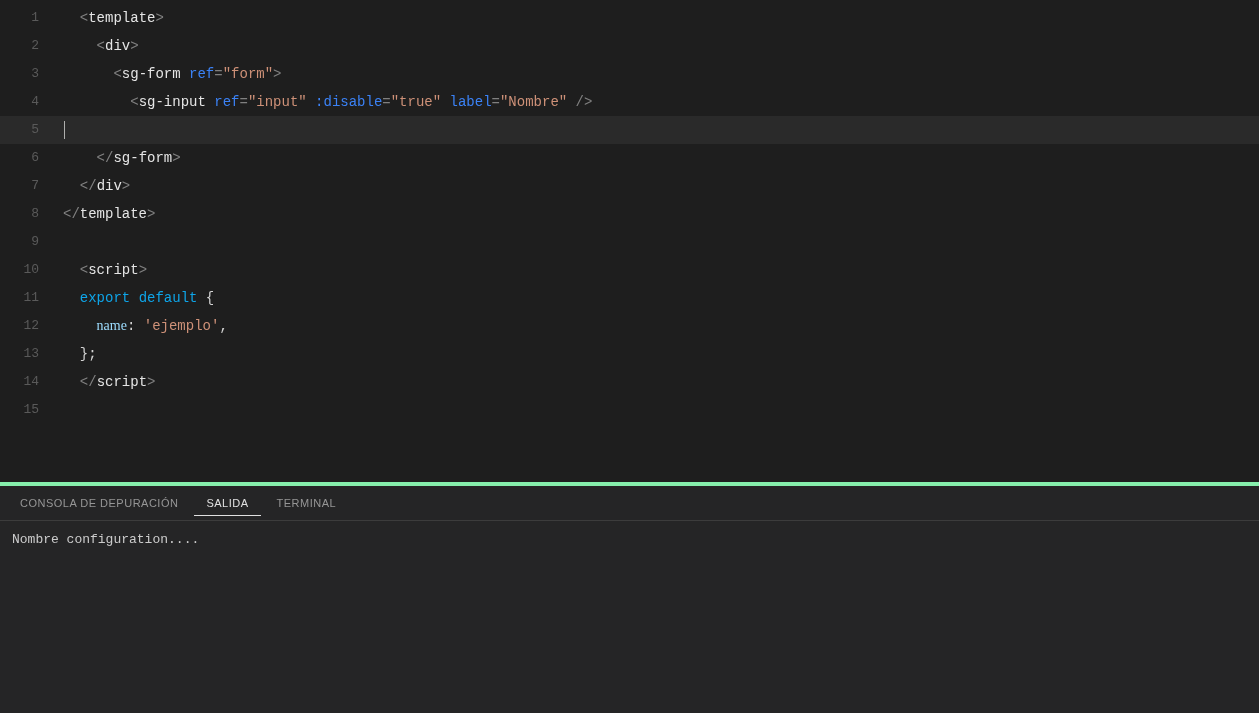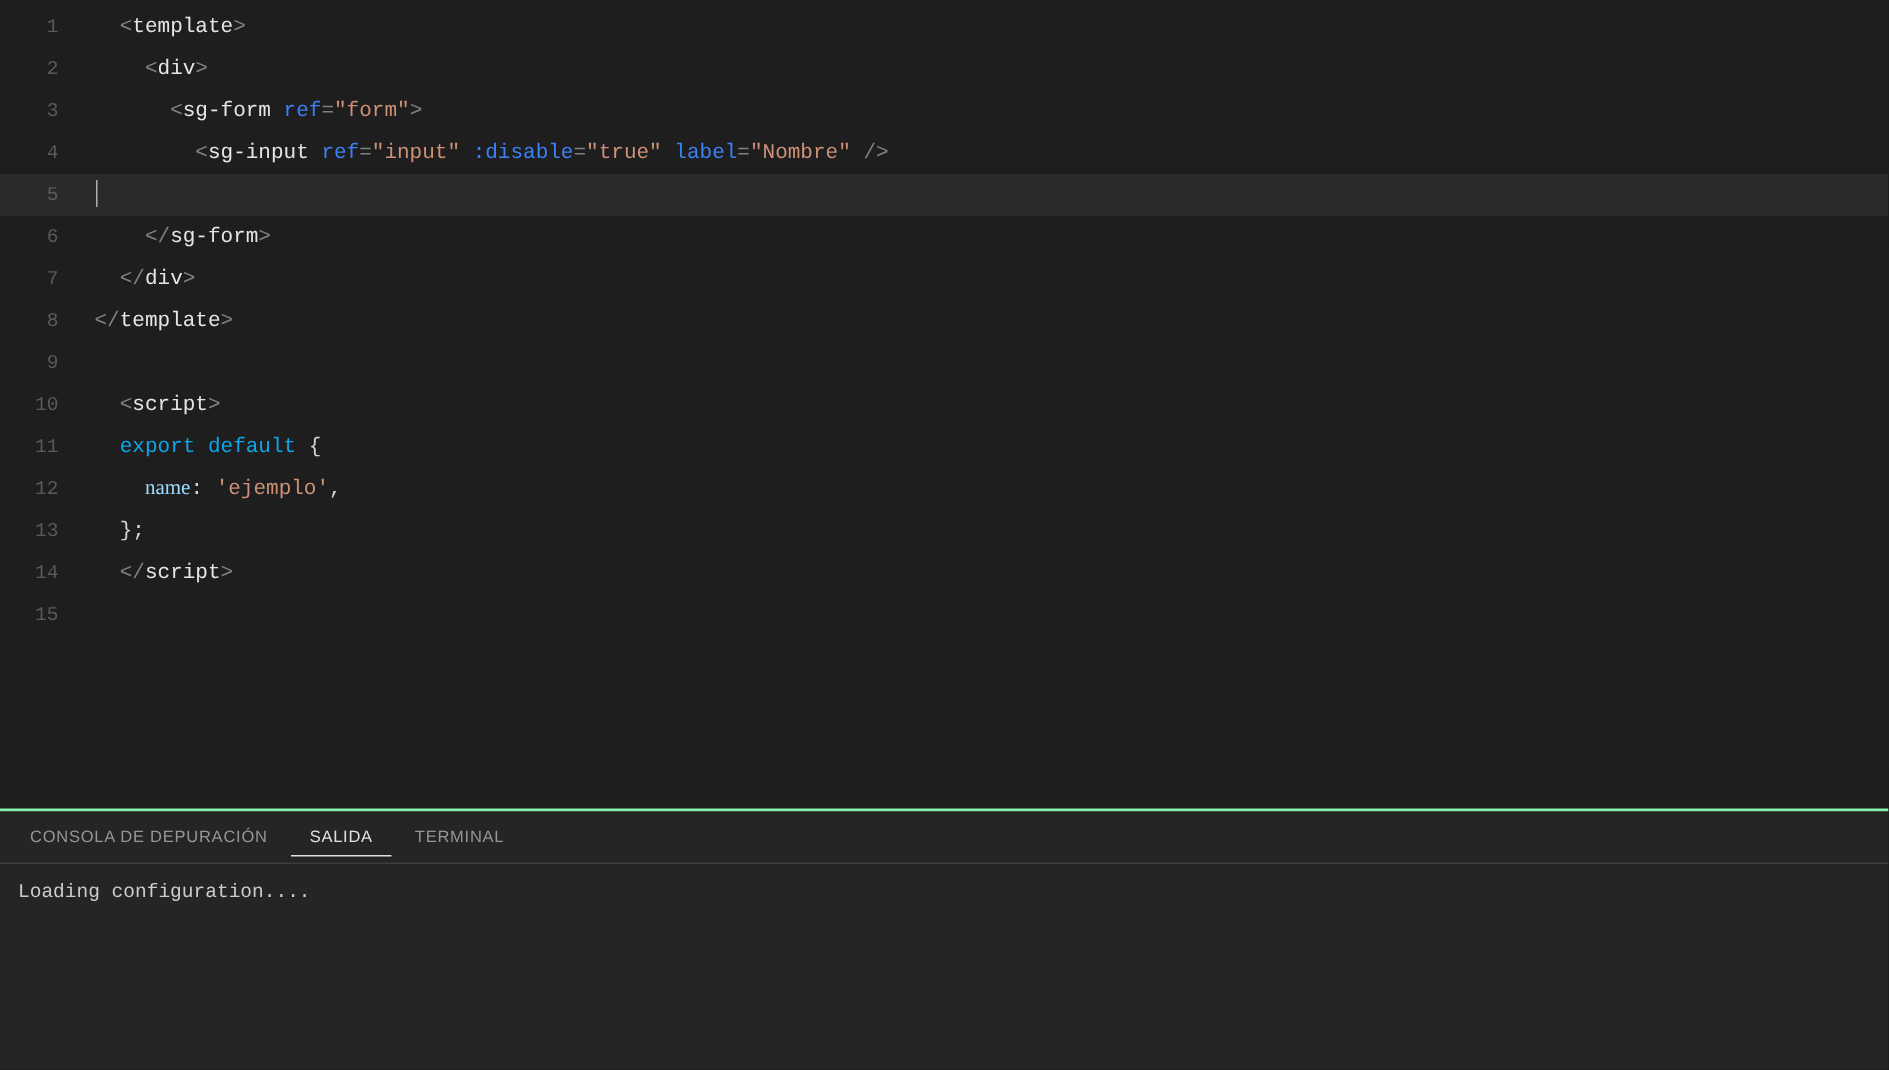--- a/index.html
+++ b/index.html
@@ -83,23 +83,23 @@
     .attr-name { color: #3b82f6; }
     .attr-value { color: #ce9178; }
     .punctuation { color: #808080; }
     .keyword { color: #0ea5e9; }
     .string { color: #ce9178; }
     .prop-name { color: #9cdcfe; font-family: Liberation Serif, serif; }
     .plain { color: #d4d4d4; }
 
     
     .bottom-panel {
-      height: 174px;
+      height: 231px;
       background-color: #252526;
-      border-top: 2px solid #86efac;
+      border-top: 4px solid #86efac;
       display: flex;
       flex-direction: column;
       justify-content: center;
     }
 
     .panel-tabs {
       display: flex;
       align-items: center;
       height: 35px;
       background-color: #252526;
@@ -216,16 +216,16 @@
 </div>
 
 <div class="bottom-panel">
   <div class="panel-tabs">
       <div class="panel-tab">CONSOLA DE DEPURACIÓN</div>
       <div class="panel-tab active">SALIDA</div>
       <div class="panel-tab">TERMINAL</div>
     </div>
   <div class="panel-content">
     <div class="output-text">
-        <div>Loading configuration....</div>
+        <div>Nombre configuration....</div>
       </div>
   </div>
 </div>
 
 </body></html>

